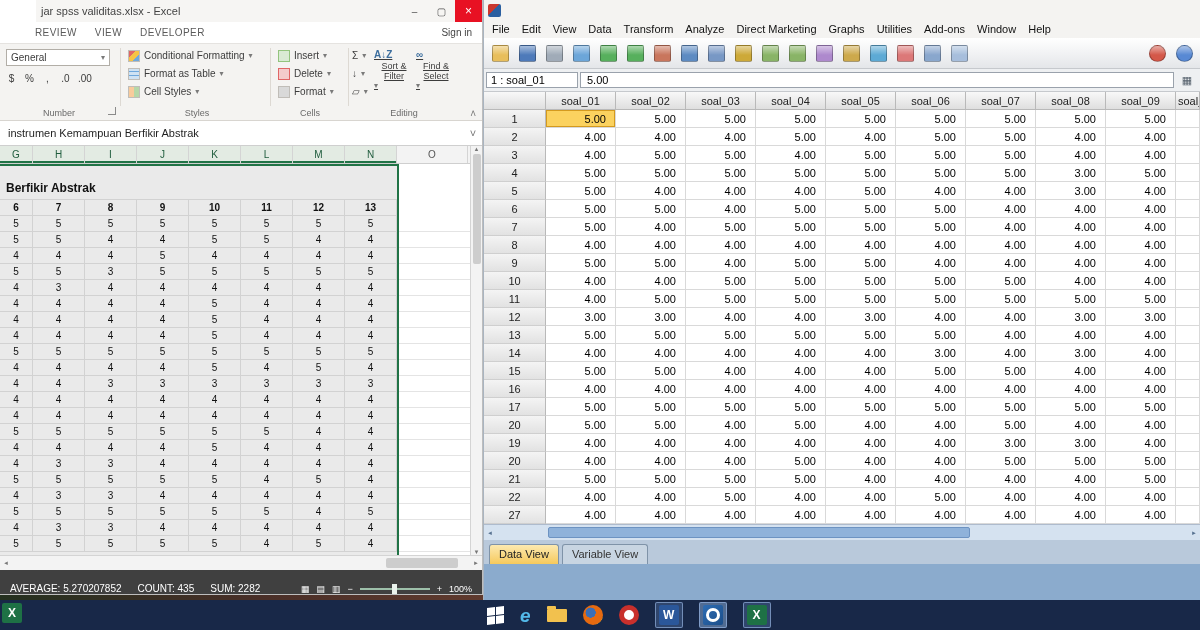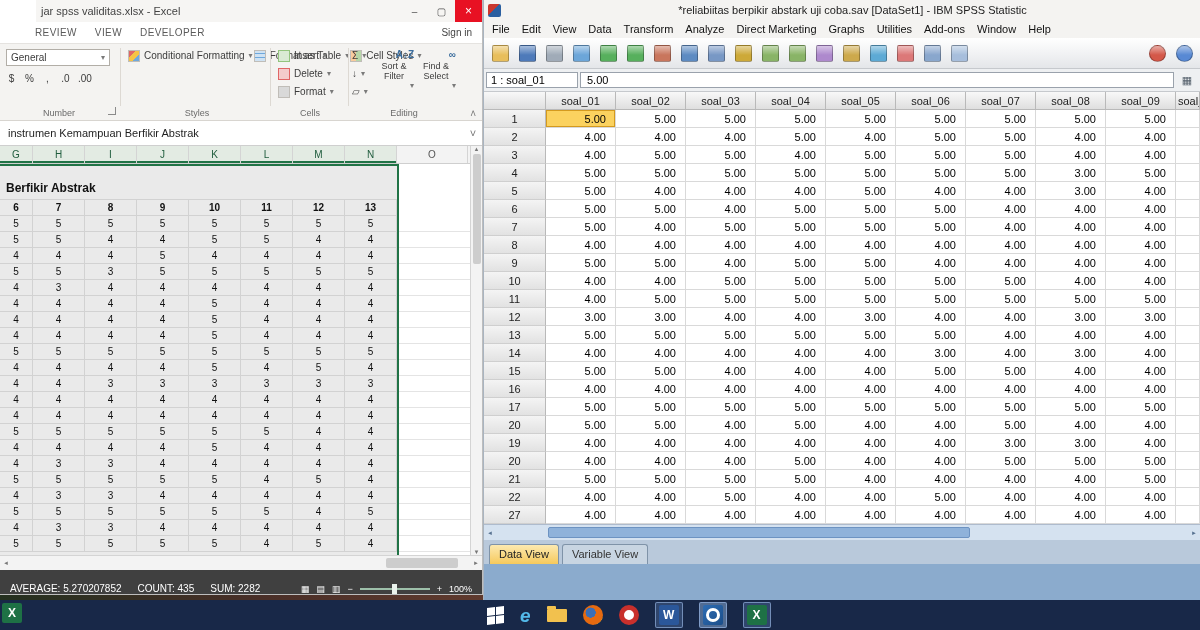--- a/index.html
+++ b/index.html
@@ -26,34 +26,34 @@
   .vsep{position:absolute;top:4px;bottom:14px;width:1px;background:#ddd9d3;}
   .numfmt{position:absolute;left:6px;top:5px;width:104px;height:17px;background:#fff;border:1px solid #b2aea7;
           display:flex;align-items:center;justify-content:space-between;padding:0 4px;box-sizing:border-box;}
   #xl-numbtns{position:absolute;left:6px;top:29px;display:flex;gap:7px;align-items:center;}
   .xl-rbtn{min-width:11px;text-align:center;}
   .grp-label{position:absolute;bottom:2px;text-align:center;color:#6a6a6a;font-size:9px;}
   .lbl-number{left:0;width:118px;}  .lbl-styles{left:124px;width:146px;}
   .lbl-cells{left:272px;width:76px;} .lbl-editing{left:350px;width:108px;}
   .launcher{position:absolute;left:108px;bottom:5px;width:7px;height:7px;
             border-right:1px solid #8a8a8a;border-bottom:1px solid #8a8a8a;}
-  #xl-styles-rows{position:absolute;left:128px;top:3px;display:flex;gap:1px;}
+  #xl-styles-rows{position:absolute;left:128px;top:3px;display:flex;flex-direction:column;gap:1px;}
   #xl-cells-rows{position:absolute;left:278px;top:3px;display:flex;flex-direction:column;gap:1px;}
   #xl-edit-small{position:absolute;left:352px;top:3px;display:flex;flex-direction:column;gap:1px;}
   .rib-row{display:flex;align-items:center;gap:4px;height:17px;white-space:nowrap;}
   .mini{width:12px;height:12px;border:1px solid #c0bdb8;flex:none;box-sizing:border-box;}
   .mini-s0{background:linear-gradient(135deg,#e06666 33%,#f6c344 33% 66%,#6fa8dc 66%);}
   .mini-s1{background:repeating-linear-gradient(0deg,#cfe2f3 0 3px,#6fa8dc 3px 4px);}
   .mini-s2{background:linear-gradient(90deg,#f9cb9c 50%,#b6d7a8 50%);}
   .mini-c0{background:#d9ead3;border-color:#93c47d;}
   .mini-c1{background:#f4cccc;border-color:#e06666;}
   .mini-c2{background:#d9d9d9;}
   .dd{color:#7a7a7a;font-size:8px;}
-  .bigbtn{position:absolute;top:3px;width:40px;height:58px;display:flex;flex-direction:column;align-items:flex-end;
-          text-align:center;font-size:9px;line-height:1.1;color:#3c3c3c;}
+  .bigbtn{position:absolute;top:3px;width:40px;height:58px;display:flex;flex-direction:column;align-items:flex-start;
+          text-align:center;font-size:9px;line-height:1.1;color:#3c3c3c;text-decoration:underline;}
   .bicon{margin:2px 0;font-size:10px;font-weight:bold;color:#3c6e9e;}
   #btn-sort{left:374px;} #btn-find{left:416px;}
   .collapse{position:absolute;right:6px;bottom:1px;color:#777;font-size:10px;}
   .xl-formula{height:24px;background:#fff;border-bottom:1px solid #cfcfcf;display:flex;align-items:center;
               font-size:11px;color:#1f1f1f;flex:none;}
   .fx-text{padding-left:8px;flex:1;white-space:nowrap;overflow:hidden;}
   .fx-dd{width:18px;text-align:center;color:#777;}
   .xl-sheet{flex:1;position:relative;background:#fff;overflow:hidden;}
   #xl-colheads{position:absolute;left:0;top:0;right:12px;height:18px;display:flex;background:#f3f3f3;
                border-bottom:1px solid #cfcfcf;box-sizing:border-box;}
@@ -542,21 +542,20 @@
         </div>
         <span>+</span>
         <span>100%</span>
       </div>
     </div>
   </div>
 
   <div class="sp">
     <div class="sp-titlebar">
       <span class="sp-appicon"></span>
-      <span class="sp-title-text">*reliabiitas berpikir abstark uji coba.sav [DataSet1] - IBM SPSS Statistic</span>
     </div>
     <div class="sp-menubar" id="sp-menubar">
         <span class="sp-menu-item">File</span>
         <span class="sp-menu-item">Edit</span>
         <span class="sp-menu-item">View</span>
         <span class="sp-menu-item">Data</span>
         <span class="sp-menu-item">Transform</span>
         <span class="sp-menu-item">Analyze</span>
         <span class="sp-menu-item">Direct Marketing</span>
         <span class="sp-menu-item">Graphs</span>

